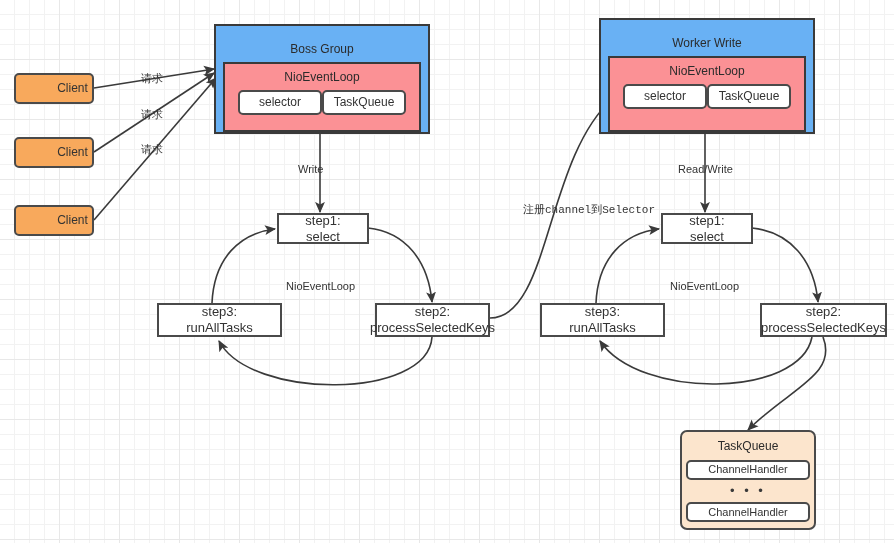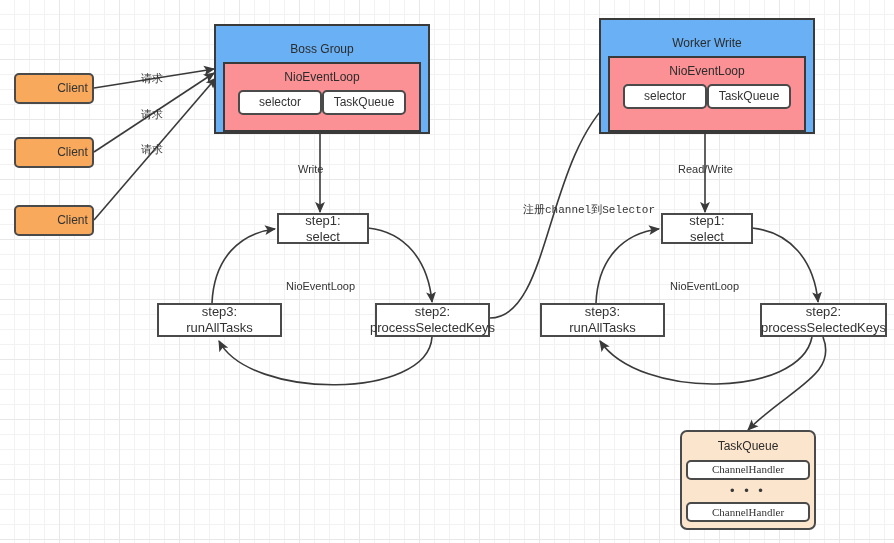--- a/index.html
+++ b/index.html
@@ -111,21 +111,20 @@
     width: 124px;
     height: 20px;
     border: 2px solid #4a4a4a;
     border-radius: 5px;
     background: #ffffff;
     font-size: 11px;
     color: #333333;
     display: flex;
     align-items: center;
     justify-content: center;
-    font-family: Liberation Serif, serif;
   }
   .dots {
     font-size: 13px;
     letter-spacing: 3px;
     color: #3a3a3a;
     margin: 3px 0 4px 0;
   }
   .edge-label {
     position: absolute;
     font-size: 11px;

